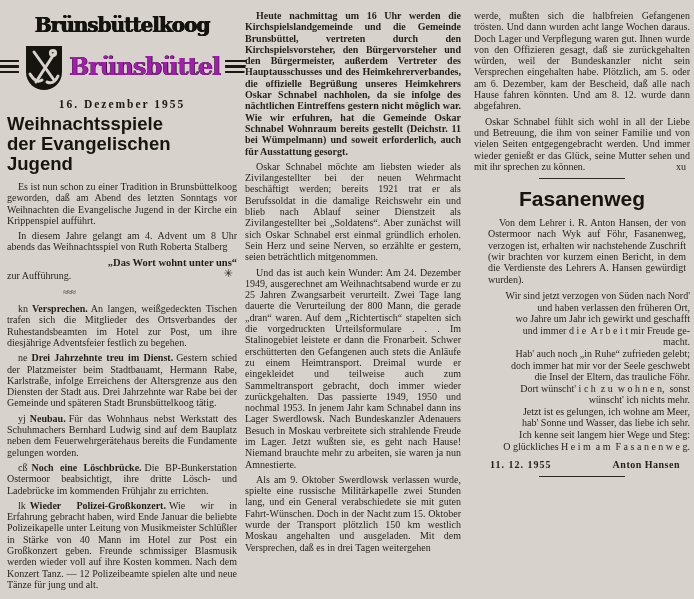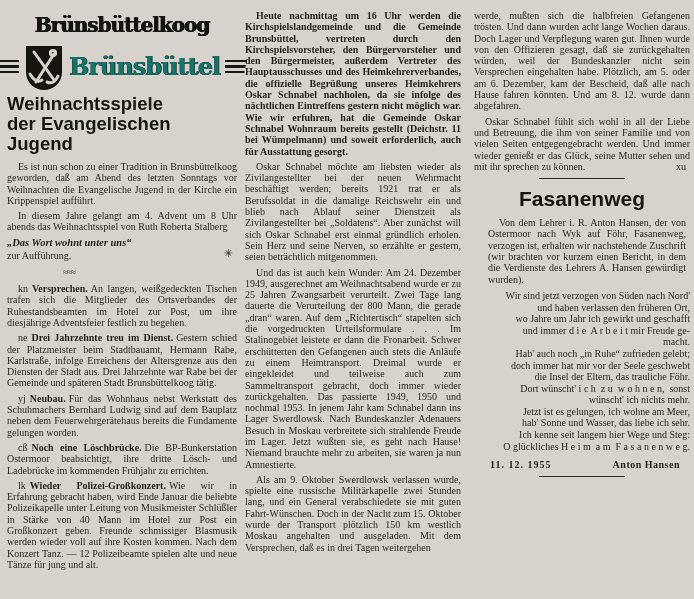--- a/index.html
+++ b/index.html
@@ -17,21 +17,21 @@
   .mast1{
     font-family:"DejaVu Serif",serif;font-weight:bold;
     font-size:20px;line-height:30px;letter-spacing:-1px;
     color:#15130f;text-shadow:0.6px 0 #15130f, -0.3px 0 #15130f;
     white-space:nowrap;
   }
   .mastrow{display:flex;align-items:center;justify-content:center;gap:5px;margin-top:2px}
   .mast2{
     font-family:"DejaVu Serif",serif;font-weight:bold;
     font-size:24px;line-height:30px;letter-spacing:-1px;
-    color:#0f766e;text-shadow:0.6px 0 #15130f, -0.3px 0 #15130f;
+    color:#a21caf;text-shadow:0.6px 0 #15130f, -0.3px 0 #15130f;
     white-space:nowrap;
   }
   .speed{
     width:22px;height:15px;flex:0 0 auto;
     background:repeating-linear-gradient(#1a1814 0 2.4px,transparent 2.4px 5.4px);
   }
   .speed.l{clip-path:polygon(0 0,100% 0,100% 100%,14% 100%)}
   .speed.r{clip-path:polygon(0 0,100% 0,86% 100%,0 100%)}
   .shield{width:40px;height:48px;flex:0 0 auto;margin-top:2px}
 
@@ -39,21 +39,21 @@
     text-align:center;font-weight:bold;font-size:11.5px;letter-spacing:2px;
     margin:6px 0 4px;color:#1c1a16;
   }
   .lefthead{
     font-family:"Liberation Sans",sans-serif;font-weight:bold;text-align:left;
     font-size:18.5px;line-height:20px;color:#17150f;margin:2px 0 7px;
   }
   p{margin:0 0 4px;font-size:10px;line-height:11.3px;text-align:justify;text-indent:11px}
   p.noindent{text-indent:0}
   .playtitle{
-    text-align:left;font-weight:bold;font-size:10.5px;margin:2px 0 2px;text-indent:0;font-style:italic;
+    text-align:right;font-weight:bold;font-size:10.5px;margin:2px 0 2px;text-indent:0;
   }
   .starline{position:relative;text-indent:0;margin-bottom:7px}
   .star{position:absolute;right:4px;top:-2px;font-size:11px;color:#2a2723}
   .squiggle{
     font-size:9px;letter-spacing:-1px;color:#35312b;margin:0 0 7px 56px;line-height:8px;
   }
   .itemcode{padding-right:4px}
   .itemtitle{font-weight:bold;padding-right:3px}
 
   
@@ -101,20 +101,21 @@
             <path d="M6 30 q6 10 12 6"></path>
             <path d="M34 32 q-4 9 -11 6"></path>
             <circle cx="29" cy="9" r="2.6"></circle>
           </g>
         </svg>
         <span class="mast2">Brünsbüttel</span>
         <span class="speed r"></span>
       </div>
     </div>
 
+    <div class="dateline">16. Dezember 1955</div>
 
     <div class="lefthead">
       <div>Weihnachtsspiele</div>
       <div>der Evangelischen Jugend</div>
     </div>
 
     <p>Es ist nun schon zu einer Tradition in Brunsbüttelkoog geworden, daß am Abend des letzten Sonntags vor Weihnachten die Evangelische Jugend in der Kirche ein Krippenspiel aufführt.</p>
     <p>In diesem Jahre gelangt am 4. Advent um 8 Uhr abends das Weihnachtsspiel von Ruth Roberta Stalberg</p>
     <div class="playtitle">„Das Wort wohnt unter uns“</div>
     <p class="starline"><span>zur Aufführung.</span><span class="star">✳</span></p>

